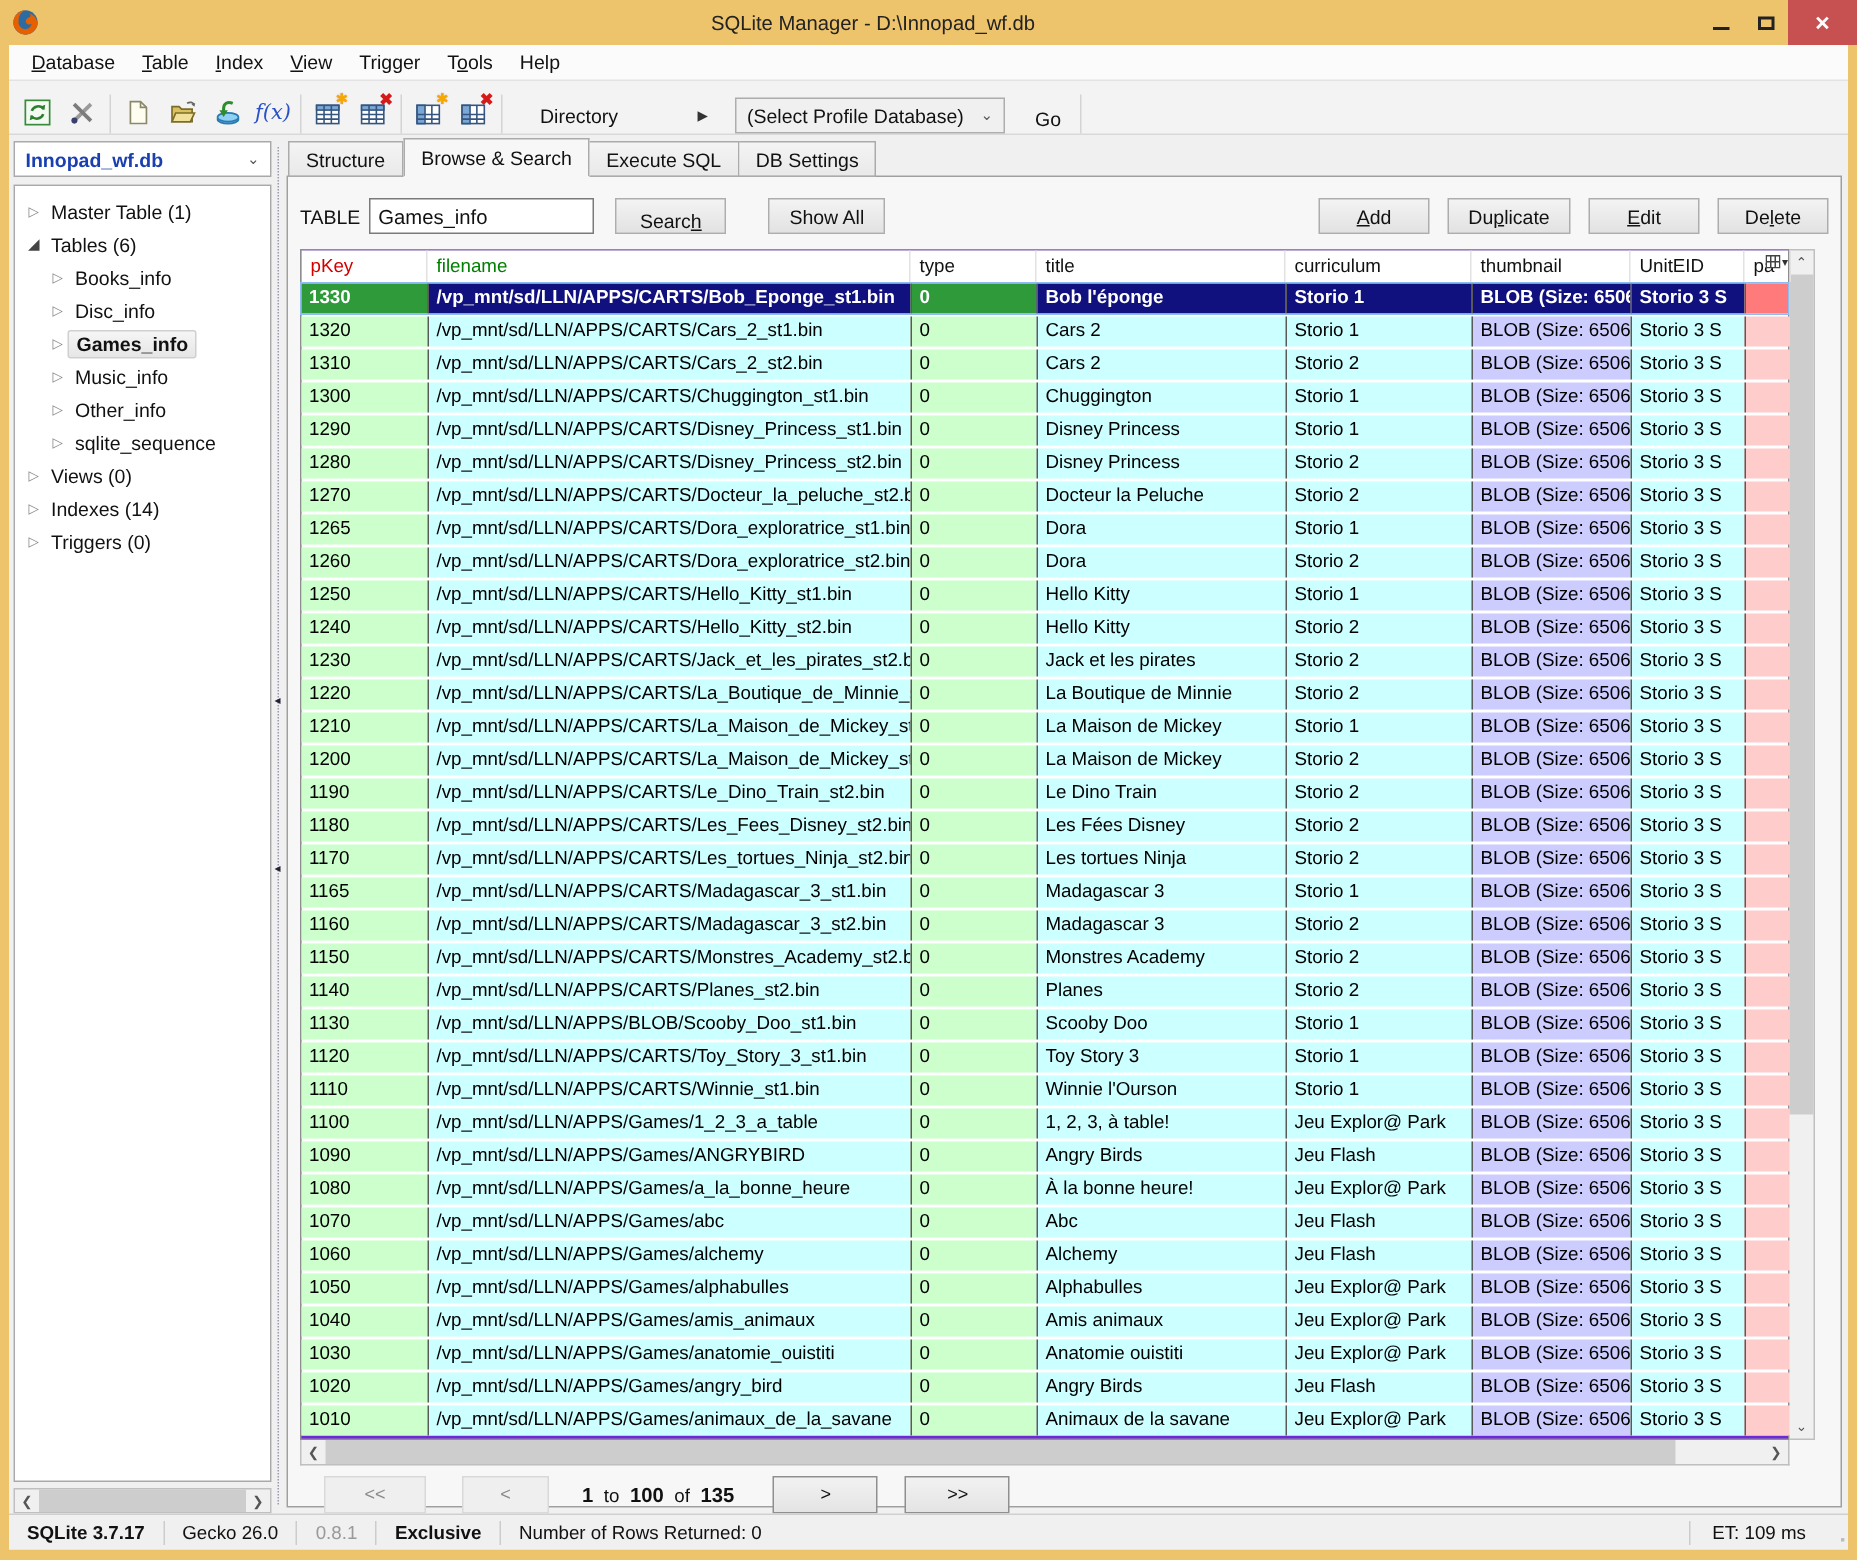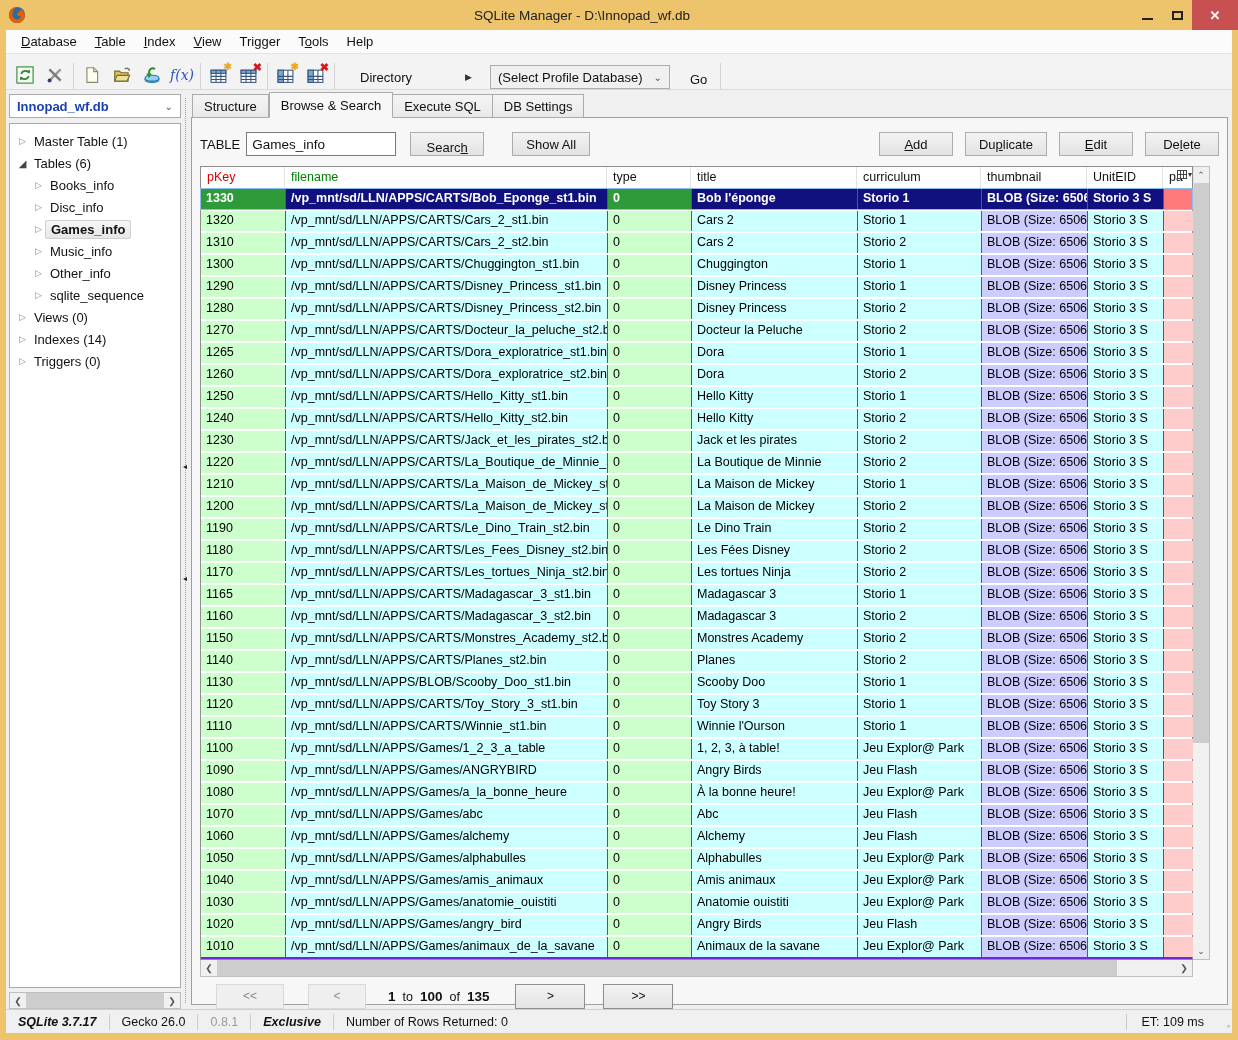--- a/index.html
+++ b/index.html
@@ -121,21 +121,21 @@
   .pg-prev { margin-left:24px; width:58px !important; }
   .pg-info { margin-left:22px; display:flex; align-items:baseline; color:#111; }
   .pg-info .num { font-weight:bold; font-size:13.5px; }
   .pg-info .w { margin:0 7px; font-size:12.5px; }
   .pg-next { margin-left:26px; }
   .pg-last { margin-left:18px; }
 
   
   .statusbar { height:24px; background:#f0f0f0; border-top:1px solid #cfcfcf; display:flex; align-items:center; font-size:12.5px; color:#111; flex:0 0 auto; }
   .sb-seg { padding:0 12px; height:16px; display:flex; align-items:center; border-right:1px solid #ccc; white-space:nowrap; }
-  .sb-seg.bold { font-weight:bold;font-style:italic; }
+  .sb-seg.bold { font-weight:bold; }
   .sb-seg.dim { color:#9a9a9a; }
   .sb-seg.grow2 { flex:1; border-right:none; }
   .sb-et { border-left:1px solid #ccc; padding:0 14px; height:16px; display:flex; align-items:center; }
   .grip { width:14px; height:100%; display:flex; align-items:flex-end; justify-content:flex-end; padding:0 2px 2px 0; color:#bbb; font-size:9px; }
 </style>
 </head>
 <body>
 
 <div class="window">
 

